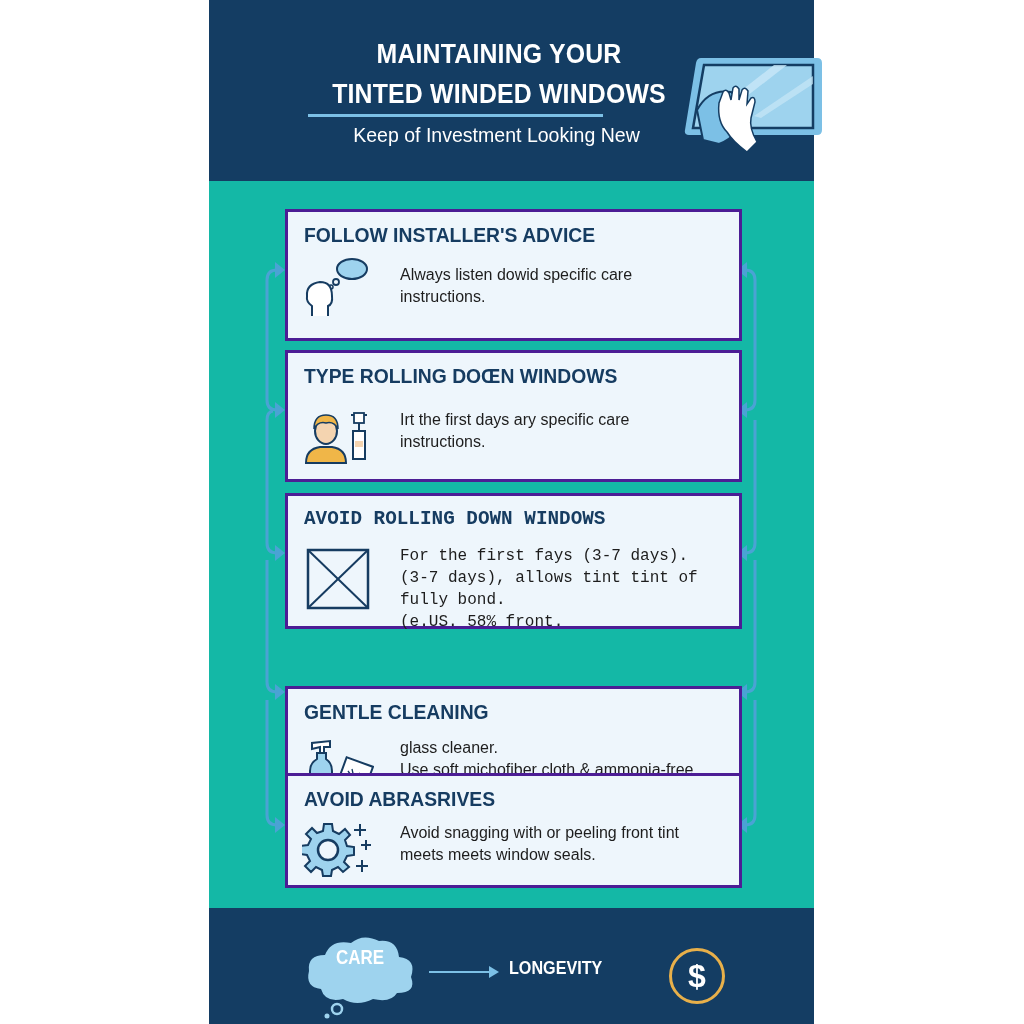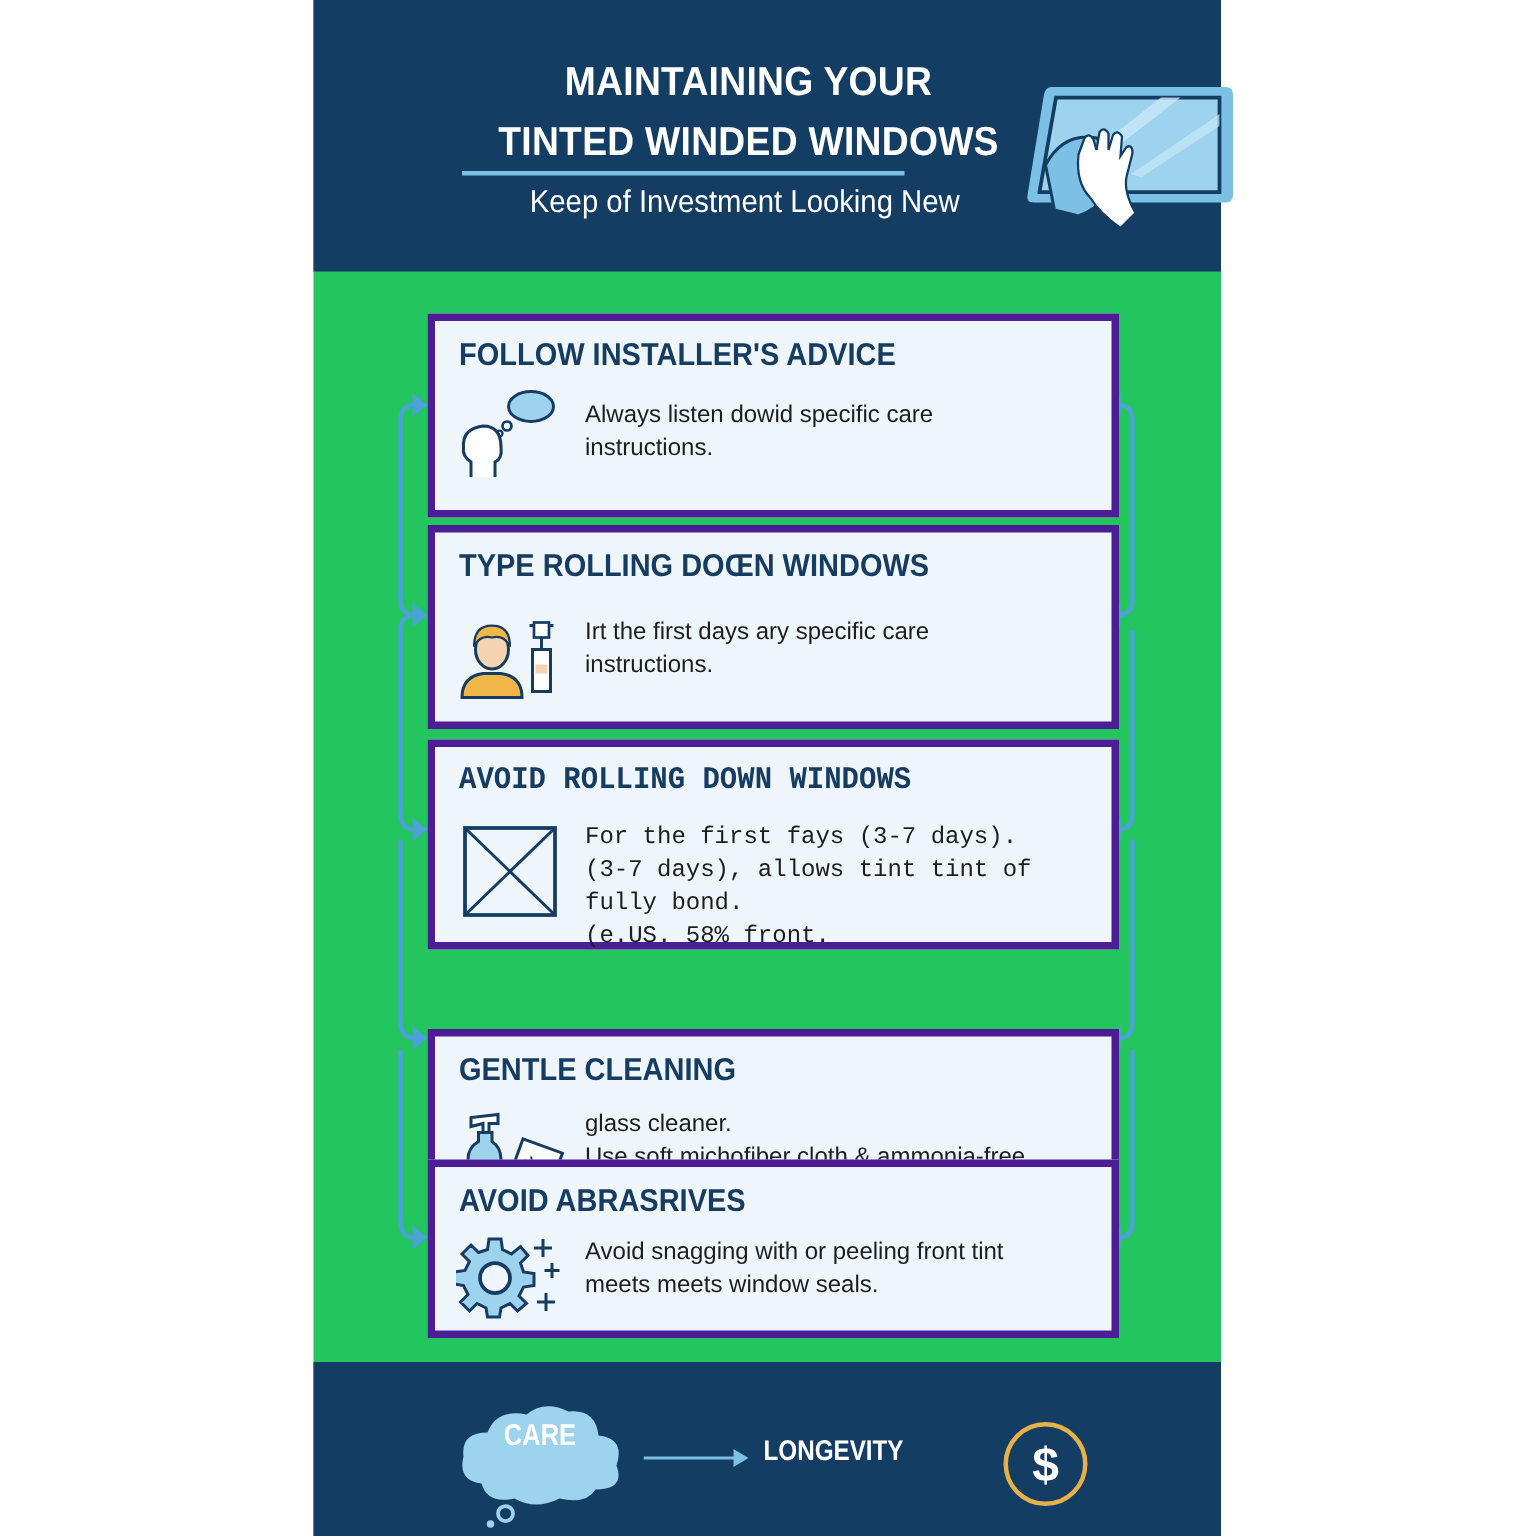--- a/index.html
+++ b/index.html
@@ -1,32 +1,32 @@
 <!DOCTYPE html>
 <html><head>
 <meta charset="utf-8">
 <style>
   html, body { margin:0; padding:0; }
   body { width:1024px; height:1024px; background:#ffffff; position:relative; overflow:hidden;
          font-family:"Liberation Sans", sans-serif; }
-  .panel { position:absolute; left:209px; top:0; width:605px; height:1024px; background:#22c55e; }
+  .panel { position:absolute; left:209px; top:0; width:605px; height:1024px; background:#14b8a6; }
   .header { position:absolute; left:0; top:0; width:605px; height:181px; background:#143d63; }
   .title { position:absolute; left:100px; top:34px; width:380px; text-align:center; color:#ffffff;
            font-family:"Liberation Sans", sans-serif; font-weight:bold; font-size:27px; line-height:40px;
            transform:scaleX(0.92); transform-origin:center; letter-spacing:0.2px; }
   .title-rule { position:absolute; left:99px; top:114px; width:295px; height:3px; background:#7cc0e6; }
   .subtitle { position:absolute; left:90px; top:120px; width:395px; text-align:center; color:#ffffff;
               font-size:21px; line-height:30px; transform:scaleX(0.93); }
   .hero-icon { position:absolute; left:470px; top:48px; width:150px; height:110px; }
 
-  .card { position:absolute; left:76px; width:451px; background:#eef6fc; border:5px solid #4c1d95; }
+  .card { position:absolute; left:76px; width:451px; background:#eef6fc; border:3px solid #4c1d95; }
   .card-title { position:absolute; left:16px; top:10px; color:#163c61; font-weight:bold; font-size:21px;
                 line-height:26px; transform:scaleX(0.92); transform-origin:left; white-space:nowrap; }
   .card-icon { position:absolute; left:14px; width:72px; height:68px; }
-  .card-text { position:absolute; left:100px; color:#1d1d1d; font-size:16px; line-height:22px; width:345px; }
+  .card-text { position:absolute; left:112px; color:#1d1d1d; font-size:16px; line-height:22px; width:345px; }
 
   .connector { position:absolute; top:0; left:0; width:605px; height:1024px; pointer-events:none; }
 
   .footer { position:absolute; left:0; top:908px; width:605px; height:116px; background:#143d63; }
   .cloud { position:absolute; left:92px; top:21px; width:120px; height:90px; }
   .care-label { position:absolute; left:116px; top:38px; width:70px; text-align:center; color:#ffffff;
                 font-weight:bold; font-size:20px; transform:scaleX(0.85); }
   .flow-arrow { position:absolute; left:220px; top:58px; width:70px; height:12px; }
   .longevity-label { position:absolute; left:300px; top:49px; color:#ffffff; font-weight:bold; font-size:19px;
                      transform:scaleX(0.85); transform-origin:left; }

